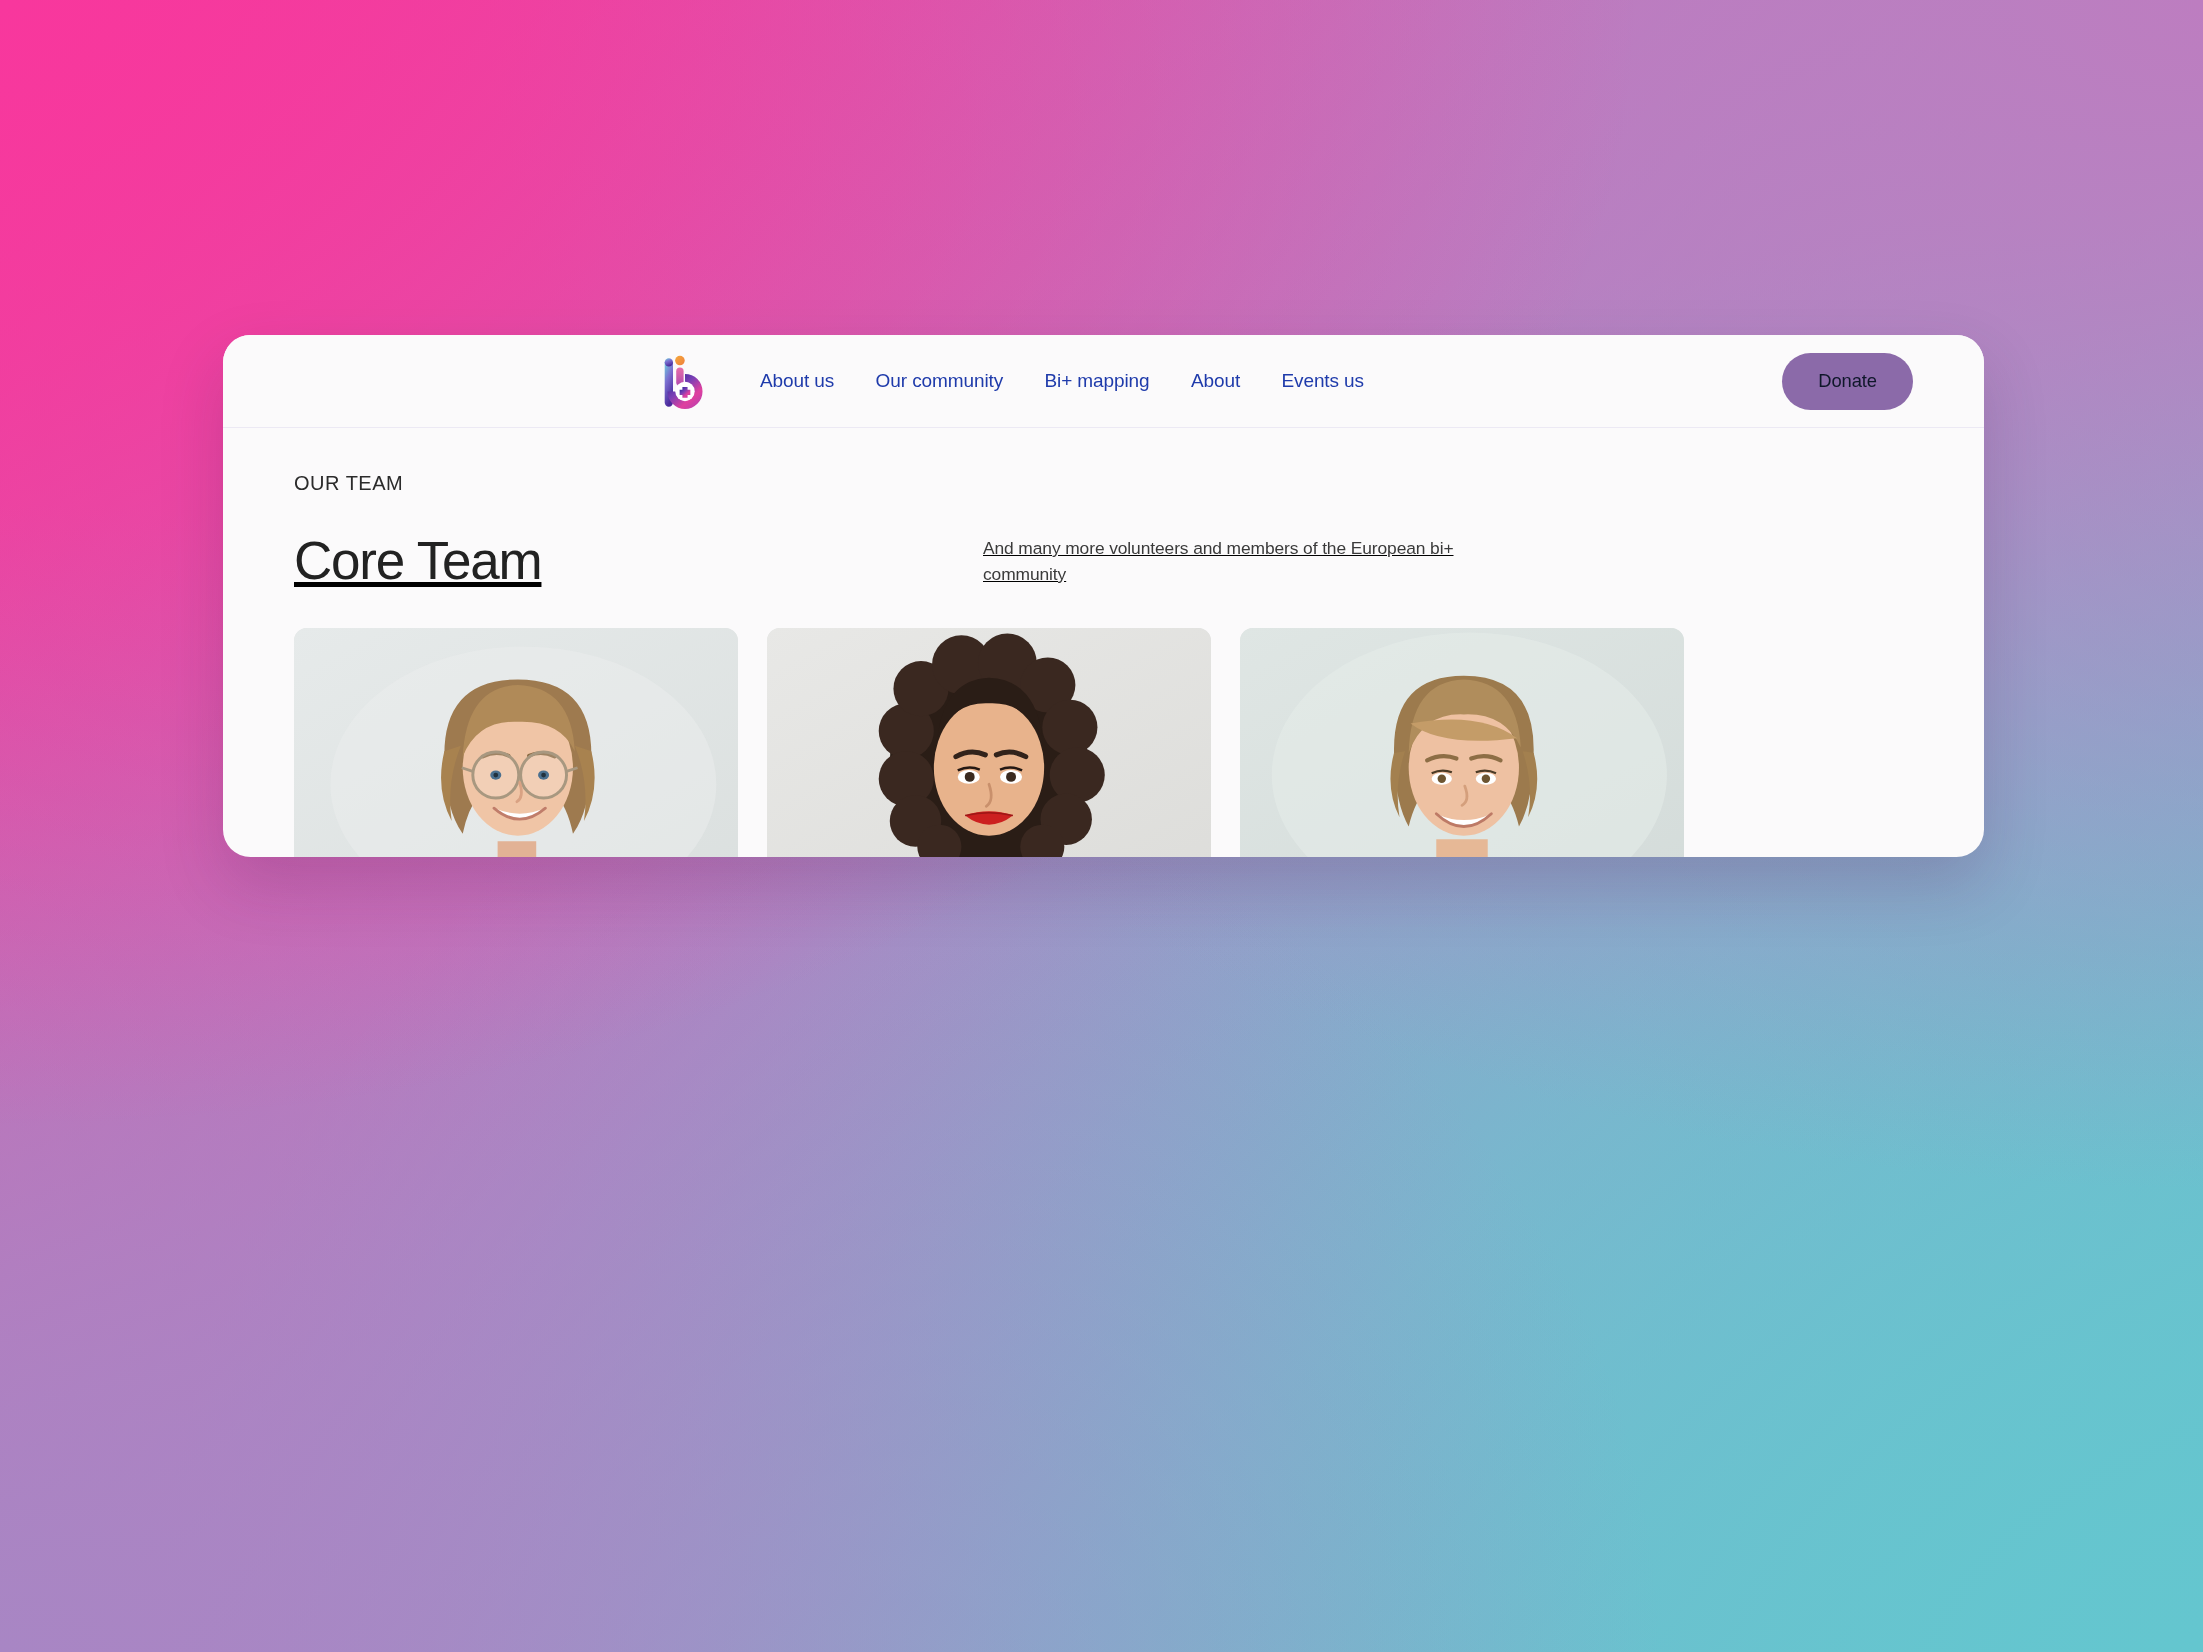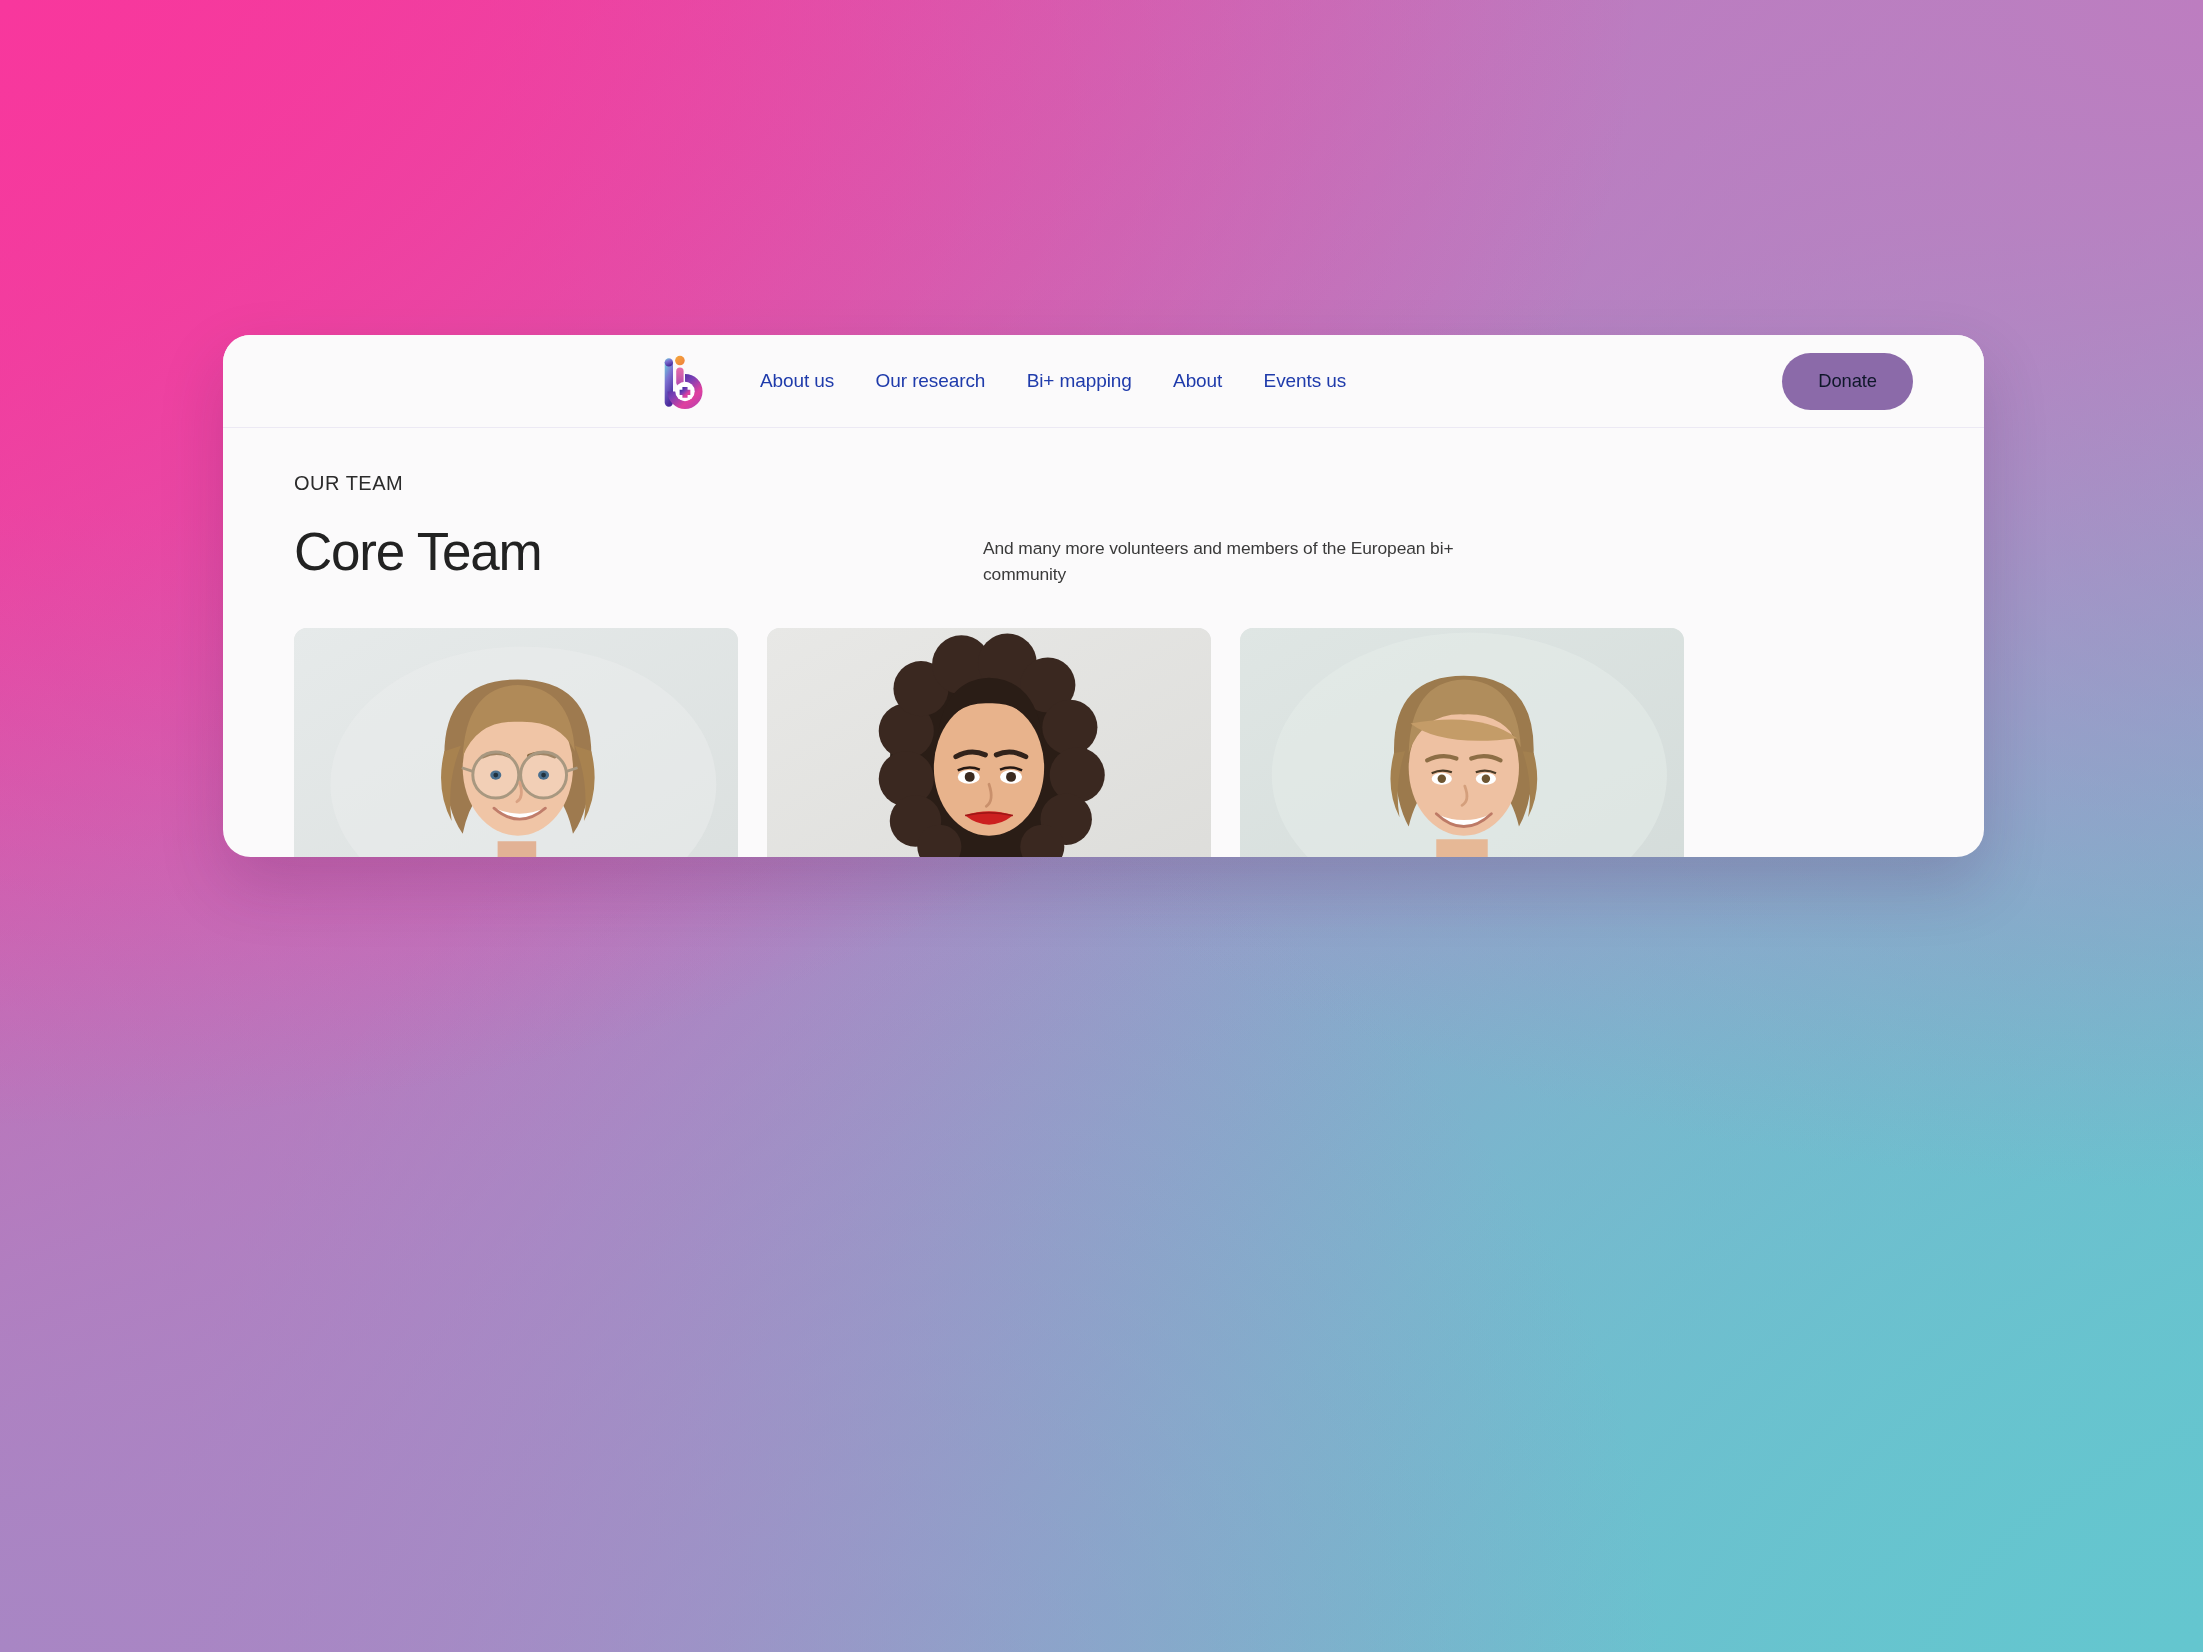--- a/index.html
+++ b/index.html
@@ -92,22 +92,23 @@
 
   .eyebrow {
     font-size: 20px;
     color: #2b2b2b;
     letter-spacing: 0.5px;
     margin-bottom: 20px;
   }
 
   .title-row {
     display: flex;
-    align-items: center;
+    align-items: flex-end;
     margin-bottom: 41px;
+    text-decoration: underline;
   }
 
   .page-title {
     font-size: 53px;
     font-weight: 400;
     color: #222222;
     letter-spacing: -1.2px;
     line-height: 1;
     flex: 0 0 auto;
     width: 689px;
@@ -184,21 +185,21 @@
 
         <path d="M26 27 a19 19 0 1 1 -19 19 h9 a10 10 0 1 0 10 -10 z" fill="url(#gbowl)"></path>
 
         <circle cx="26" cy="46" r="10.5" fill="#ffffff"></circle>
         <path d="M23.2 41.2 h5.6 v3 h3 v5.6 h-3 v3 h-5.6 v-3 h-3 v-5.6 h3 z" fill="url(#gbowl)"></path>
       </svg>
     </div>
 
     <nav class="nav">
       <a href="#">About us</a>
-      <a href="#">Our research</a>
+      <a href="#">Our community</a>
       <a href="#">Bi+ mapping</a>
       <a href="#">About</a>
       <a href="#">Events us</a>
     </nav>
 
     <button class="donate-btn">Donate</button>
   </header>
 
   <div class="page-body">
 

